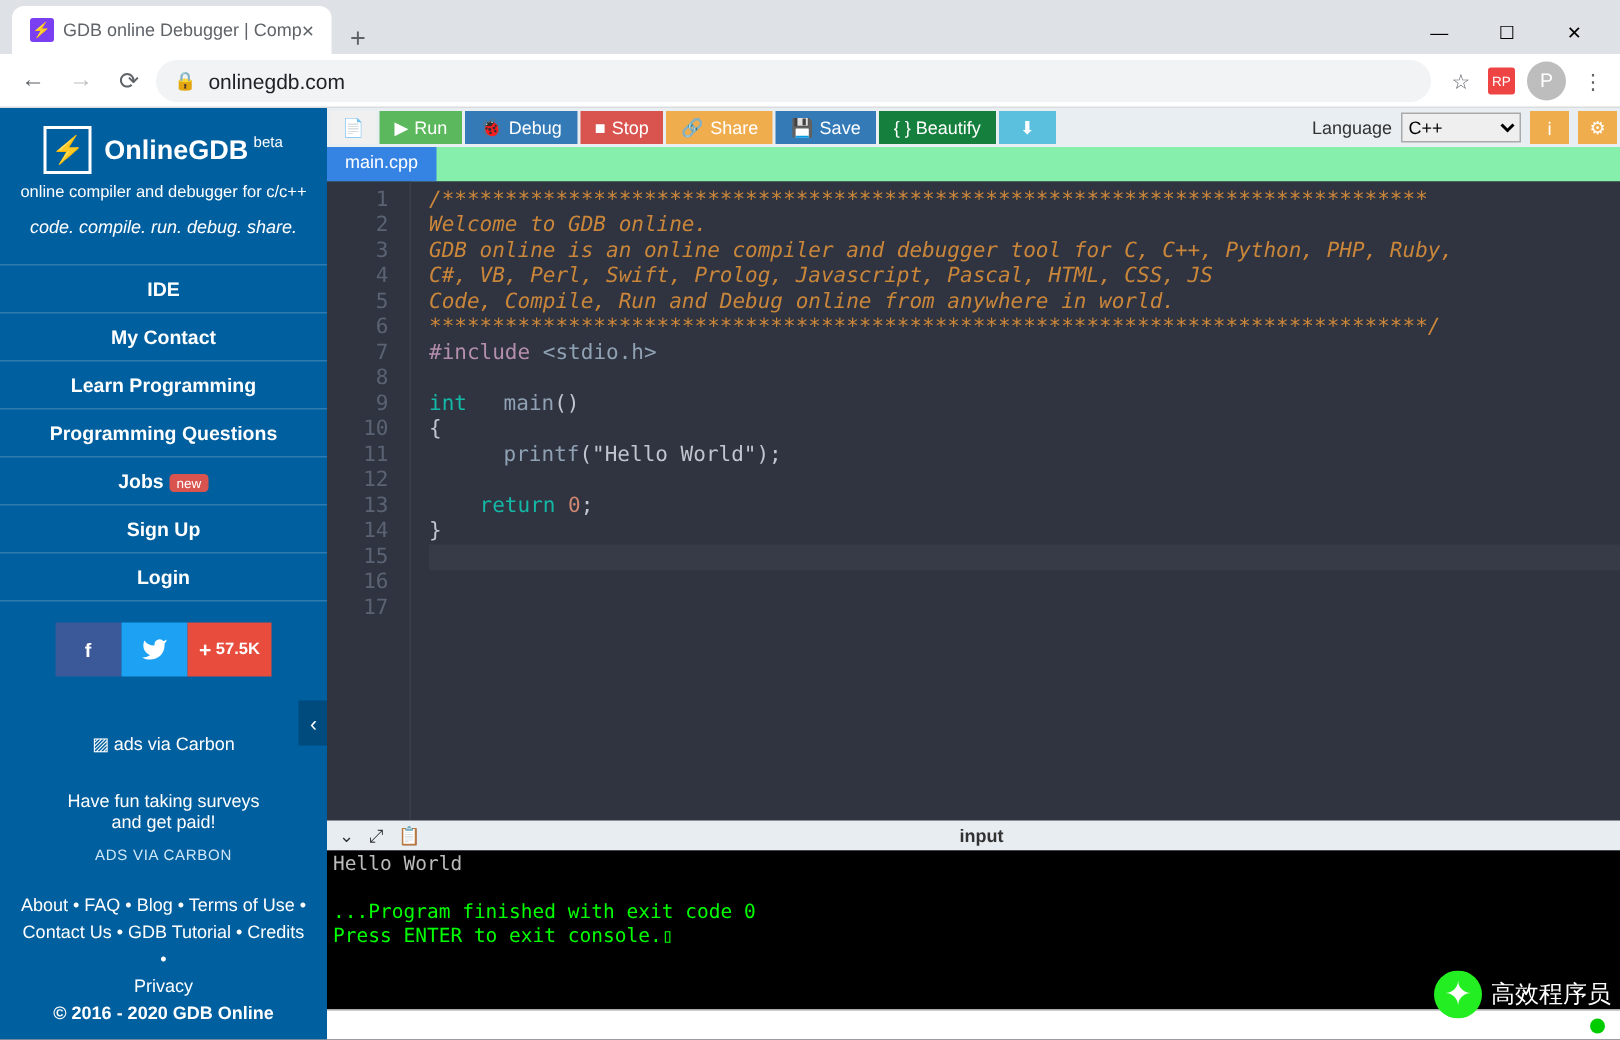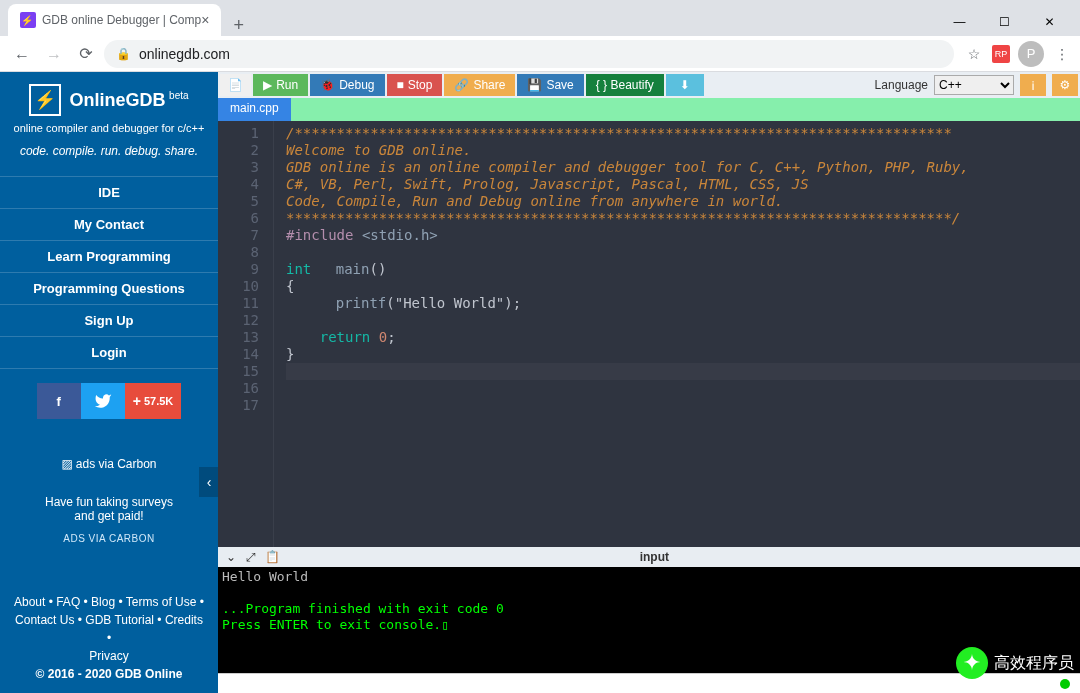--- a/index.html
+++ b/index.html
@@ -133,20 +133,21 @@
         </div>
       </div>
       <div class="subtitle">online compiler and debugger for c/c++</div>
       <div class="tagline">code. compile. run. debug. share.</div>
     </div>
     <div class="nav-items">
       <div class="nav-item"><span>IDE</span></div>
       <div class="nav-item"><span>My Contact</span></div>
       <div class="nav-item"><span>Learn Programming</span></div>
       <div class="nav-item"><span>Programming Questions</span></div>
+      <div class="nav-item"><span>Jobs</span> <span class="badge">new</span></div>
       <div class="nav-item"><span>Sign Up</span></div>
       <div class="nav-item" style="border-bottom:1px solid rgba(255,255,255,.18)"><span>Login</span></div>
     </div>
     <div class="socials">
       <div class="soc-btn fb">f</div>
       <div class="soc-btn tw">
         <svg width="18" height="18" viewBox="0 0 24 24" fill="#fff">
             <path d="M23 3a10.9 10.9 0 01-3.14 1.53 4.48 4.48 0 00-7.86 3v1A10.66 10.66 0 013 4s-4 9 5 13a11.64 11.64 0 01-7 2c9 5 20 0 20-11.5a4.5 4.5 0 00-.08-.83A7.72 7.72 0 0023 3z"></path>
           </svg>
       </div>

